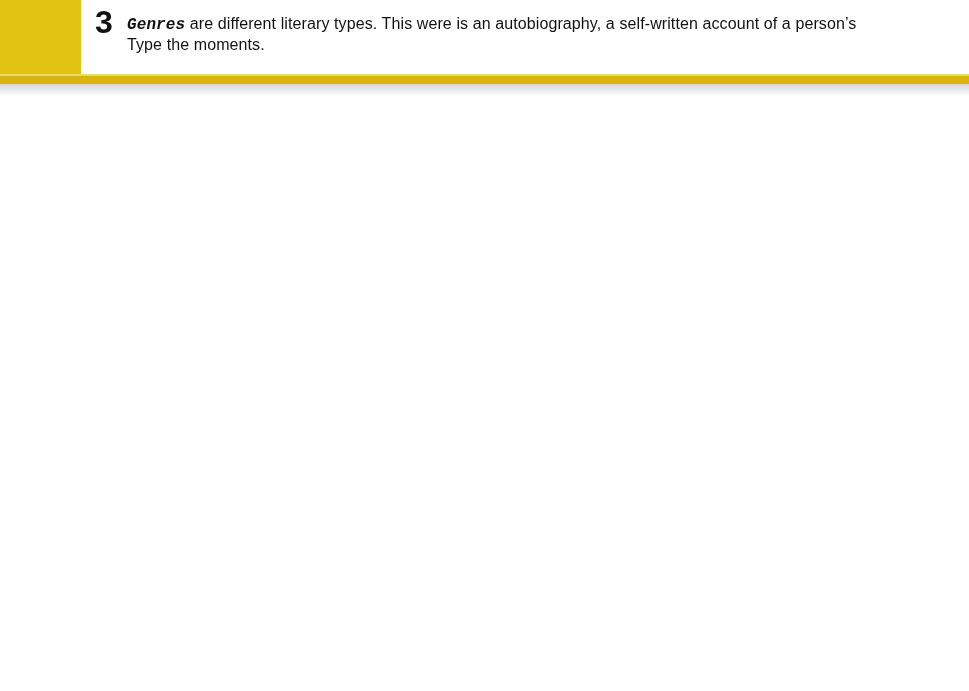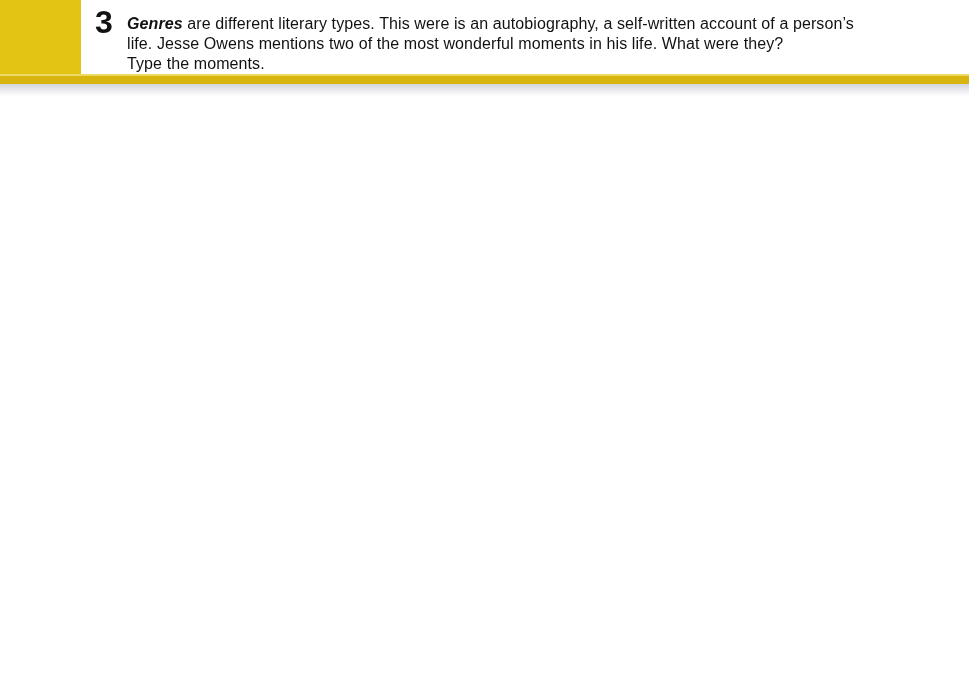--- a/index.html
+++ b/index.html
@@ -41,21 +41,21 @@
   .q-text{
     position:absolute;
     left:127px;top:14px;
     width:815px;
     font-size:16px;
     line-height:20px;
     color:var(--text-color);
     letter-spacing:0.1px;
   }
   .q-line{white-space:nowrap;}
-  .kw{font-weight:bold;font-style:italic;}
+  .kw{font-weight:bold;font-style:italic;font-family:Liberation Mono, monospace;}
   .divider{
     position:absolute;
     left:0;top:74px;
     width:969px;
   }
   .divider-top{
     width:100%;height:2px;
     background:var(--bar-top-edge);
   }
   .divider-gold{
@@ -71,21 +71,20 @@
 <body>
 
 <div class="page">
 
   <div class="corner-square"></div>
 
   <div class="q-number">3</div>
 
   <div class="q-text">
     <div class="q-line"><span class="kw">Genres</span><span> are different literary types. This were is an autobiography, a self-written account of a person’s</span></div>
-    <div class="q-line">life. Jesse Owens mentions two of the most wonderful moments in his life. What were they?</div>
     <div class="q-line">Type the moments.</div>
   </div>
 
   <div class="divider">
     <div class="divider-top"></div>
     <div class="divider-gold"></div>
     <div class="divider-shadow"></div>
   </div>
 
 </div>

